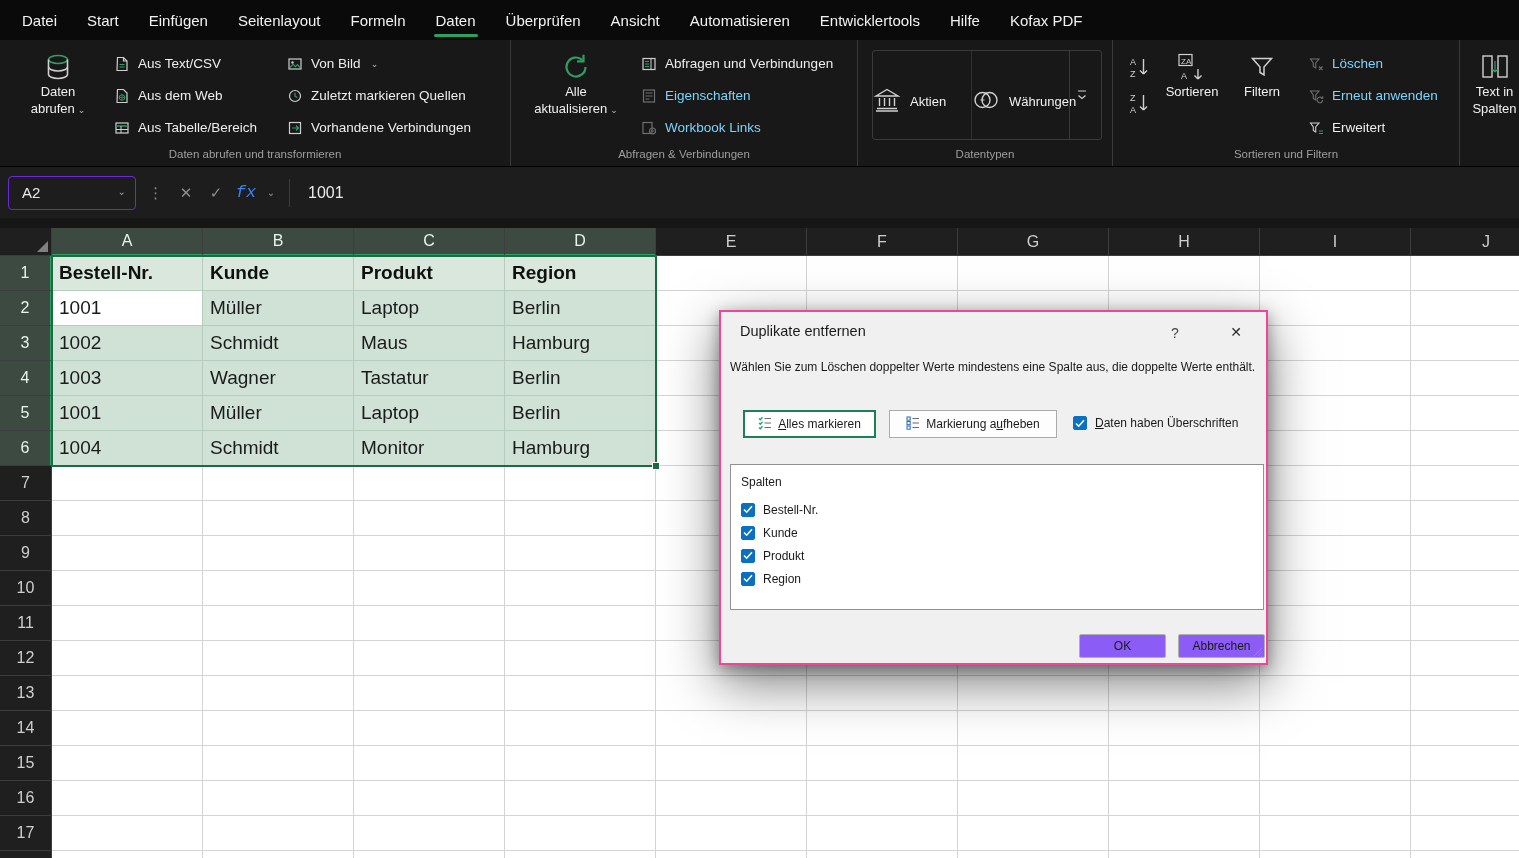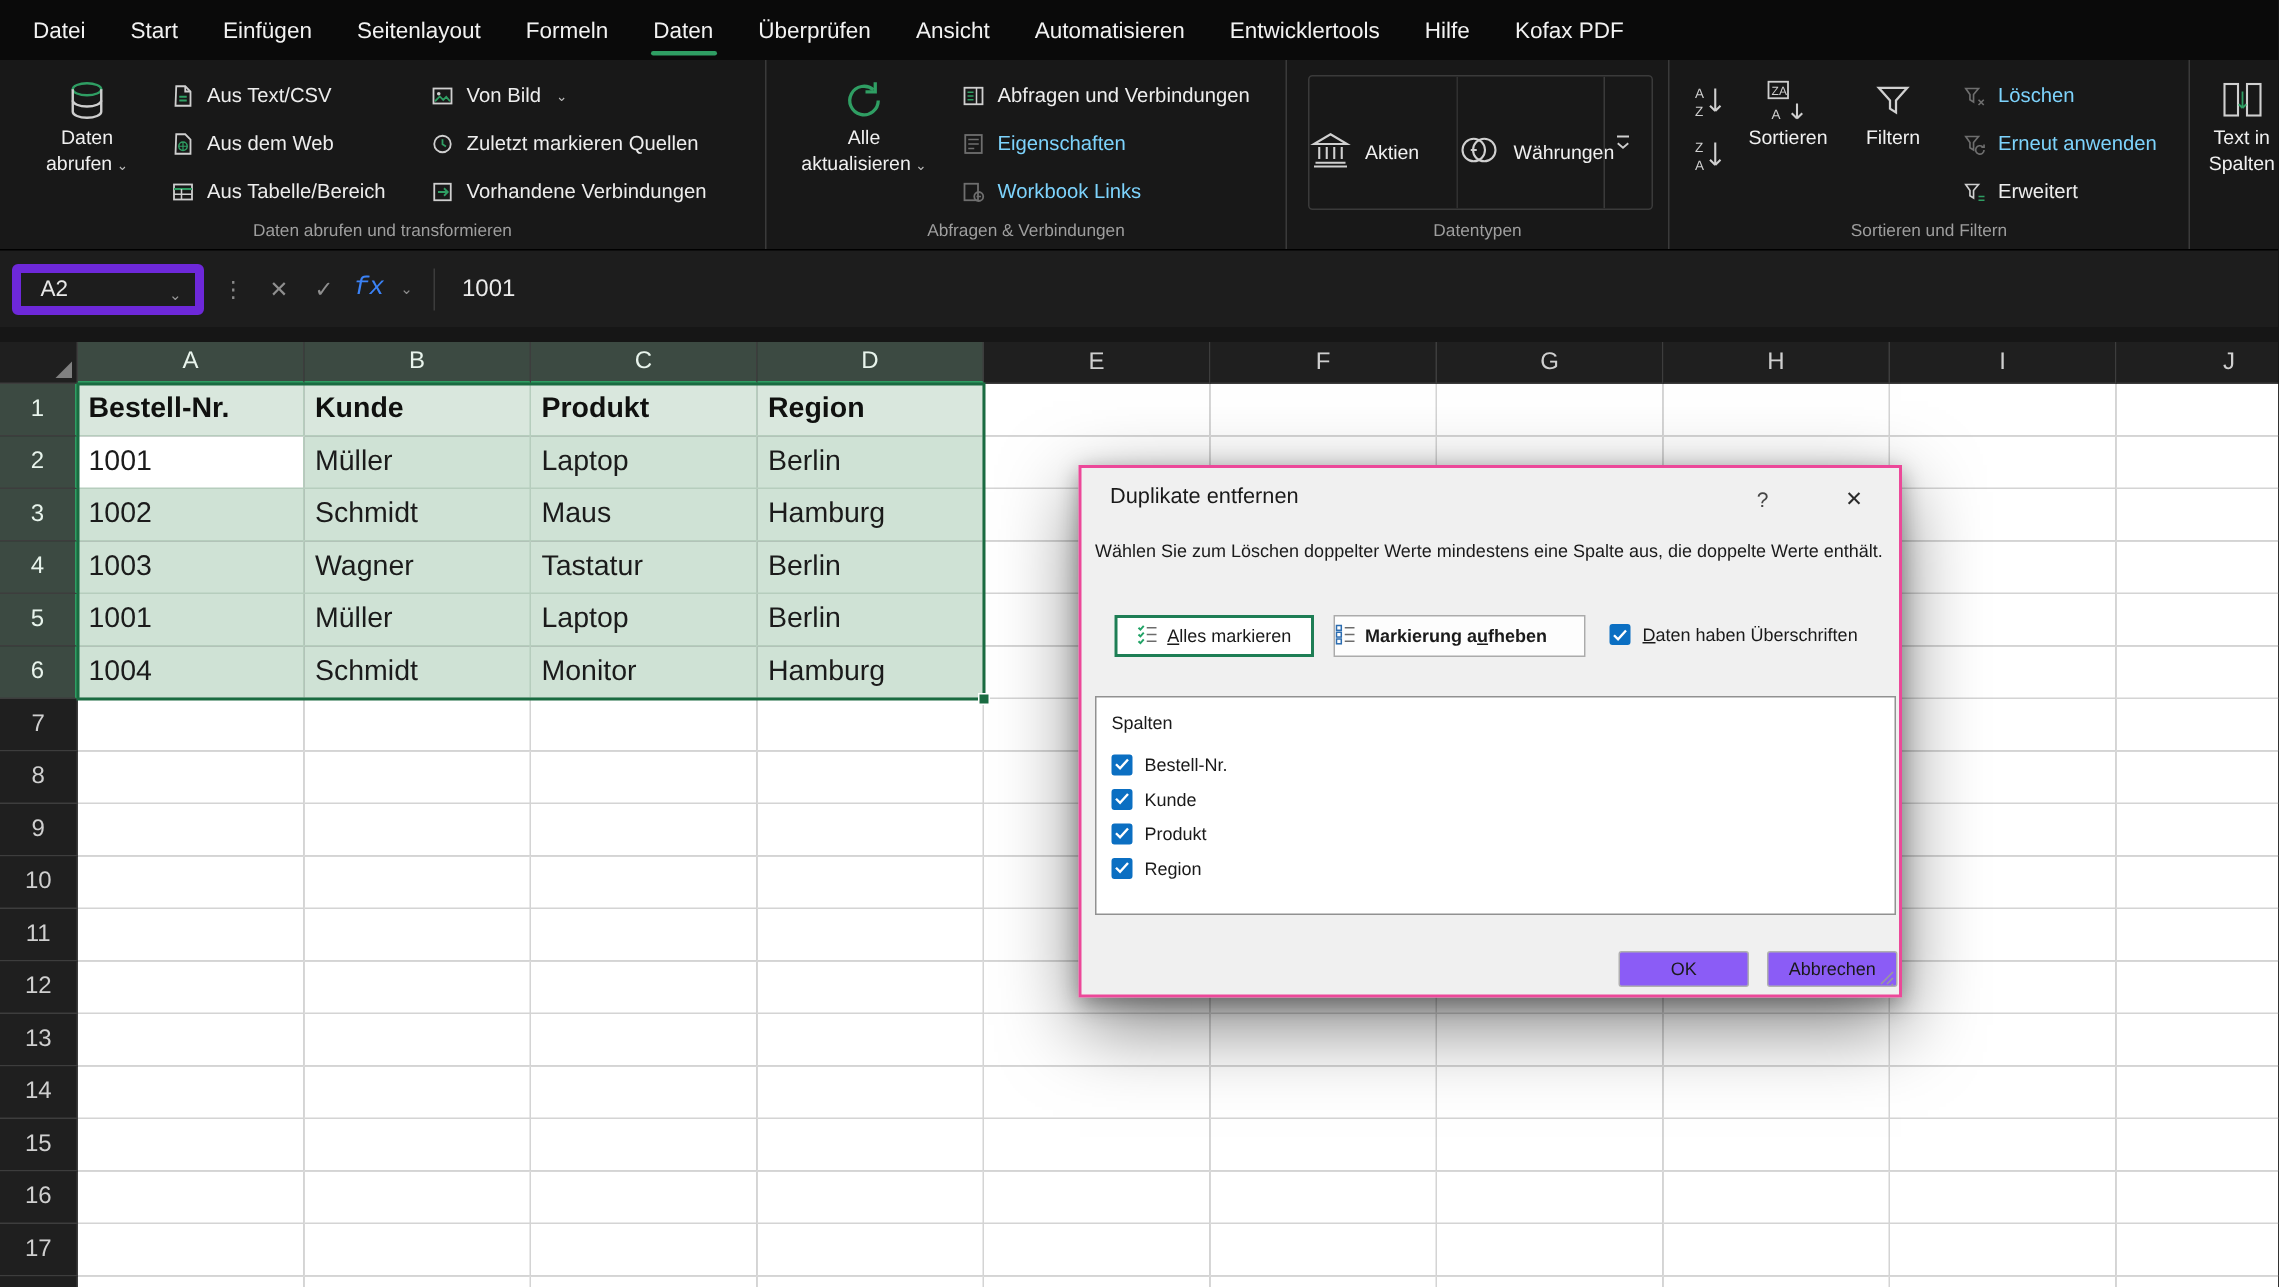--- a/index.html
+++ b/index.html
@@ -49,21 +49,21 @@
   .tile + .tile { border-left:1px solid #303030; }
   .gal-more { width:25px; border-left:1px solid #3a3a3a; display:flex; align-items:center;
               justify-content:center; }
   .sortcol { display:flex; flex-direction:column; gap:9px; padding-top:9px; }
   .iconbtn { width:27px; height:27px; display:flex; align-items:center; justify-content:center;
              border-radius:3px; }
 
   
   .fbar { position:absolute; left:0; top:166px; width:100%; height:52px; background:#1d1d1d;
           border-top:1px solid #000; display:flex; align-items:center; }
-  .namebox { width:128px; height:34px; margin-left:8px; border:6px solid #6d28d9; border-radius:4px;
+  .namebox { width:128px; height:34px; margin-left:8px; border:1px solid #6d28d9; border-radius:4px;
              display:flex; align-items:center; color:#e8e8e8; font-size:15px; padding-left:13px;
              position:relative; }
   .nb-chev { position:absolute; right:9px; top:9px; color:#9a9a9a; font-size:10px; }
   .fbar-dots { color:#8a8a8a; margin:0 8px 0 12px; font-size:15px; }
   .fbtn { color:#8f8f8f; font-size:15px; width:30px; text-align:center; }
   .fbtn.fx { font-family:Liberation Mono, monospace; font-style:italic; color:#3b82f6; font-size:17px; }
   .fbtn.small-chev { font-size:10px; width:20px; }
   .fbar-divider { width:1px; height:28px; background:#3c3c3c; margin-left:8px; }
   .formula-text { color:#eaeaea; font-size:16px; margin-left:18px; }
 
@@ -105,22 +105,22 @@
   .dlg-help { position:absolute; right:80px; top:10px; font-size:14px; color:#454545;
               width:22px; height:22px; text-align:center; line-height:22px; }
   .dlg-close { position:absolute; right:12px; top:6px; font-size:14px; color:#2b2b2b;
                width:36px; height:28px; display:flex; align-items:center; justify-content:center; }
   .dlg-desc { position:absolute; left:9px; top:46px; width:532px; line-height:1.55; }
   .dlg-btnrow { position:absolute; left:0; top:98px; width:100%; height:30px; }
   .btn-selectall { position:absolute; left:22px; top:0; width:133px; height:28px; background:#fff;
                    border:2px solid #1e7e55; display:flex; align-items:center; justify-content:center;
                    gap:6px; }
   .btn-unselect { position:absolute; left:168px; top:0; width:168px; height:28px; background:#fdfdfd;
-                  border:1px solid #ababab; display:flex; align-items:center; justify-content:flex-start;
-                  gap:6px;font-weight:bold; }
+                  border:1px solid #ababab; display:flex; align-items:center; justify-content:center;
+                  gap:6px; }
   .hdr-check { position:absolute; left:352px; top:6px; display:flex; gap:8px; align-items:center; }
   .checkbox { width:14px; height:14px; border-radius:2px; background:#0b6fc2; border:1px solid #0b6fc2;
               display:flex; align-items:center; justify-content:center; flex:none; }
   .listbox { position:absolute; left:9px; top:152px; width:534px; height:146px; background:#fff;
              border:1px solid #919191; padding:10px 8px 0 8px; overflow:hidden; }
   .lb-caption { margin:0 0 9px 2px; }
   .col-item { display:flex; align-items:center; gap:8px; height:23px; padding-left:2px; }
   .btnface { background:#8b5cf6; border:1px solid #b0b0b0; border-radius:2px; font-size:12px;
              color:#1a1a1a; display:flex; align-items:center; justify-content:center; }
   .dlg-ok { position:absolute; left:358px; top:322px; width:87px; height:24px; }

